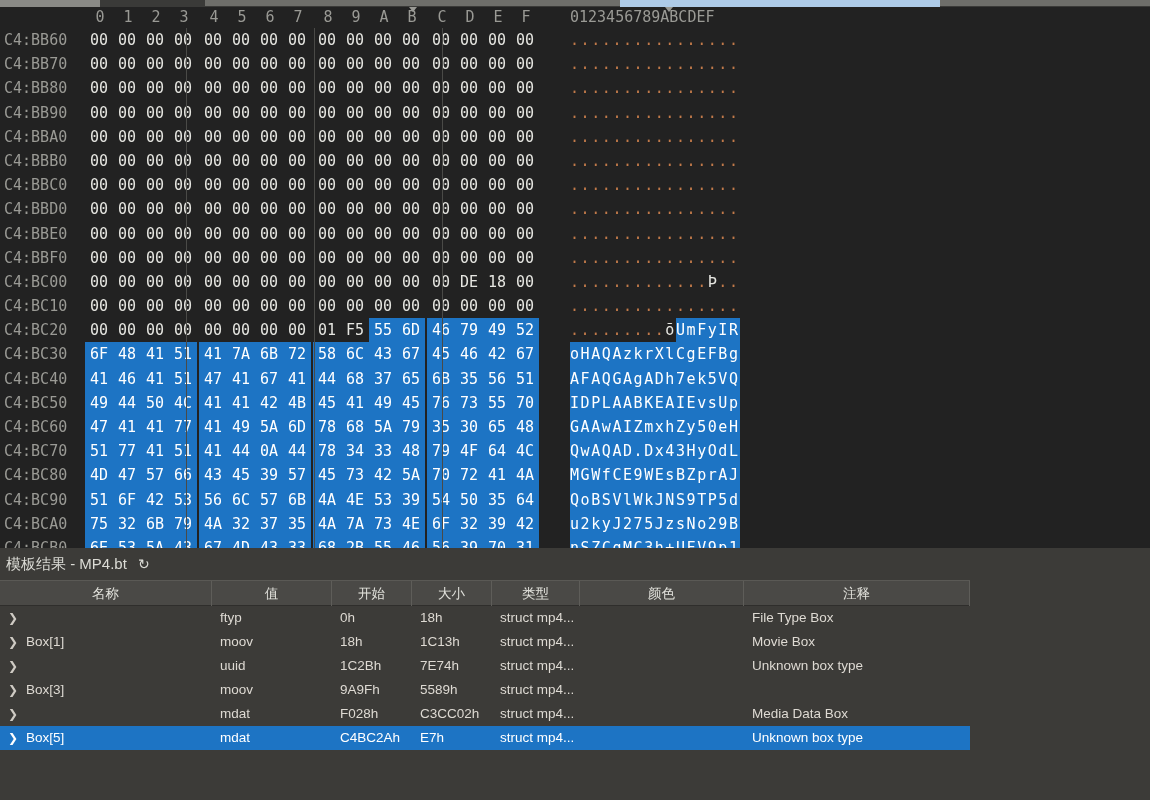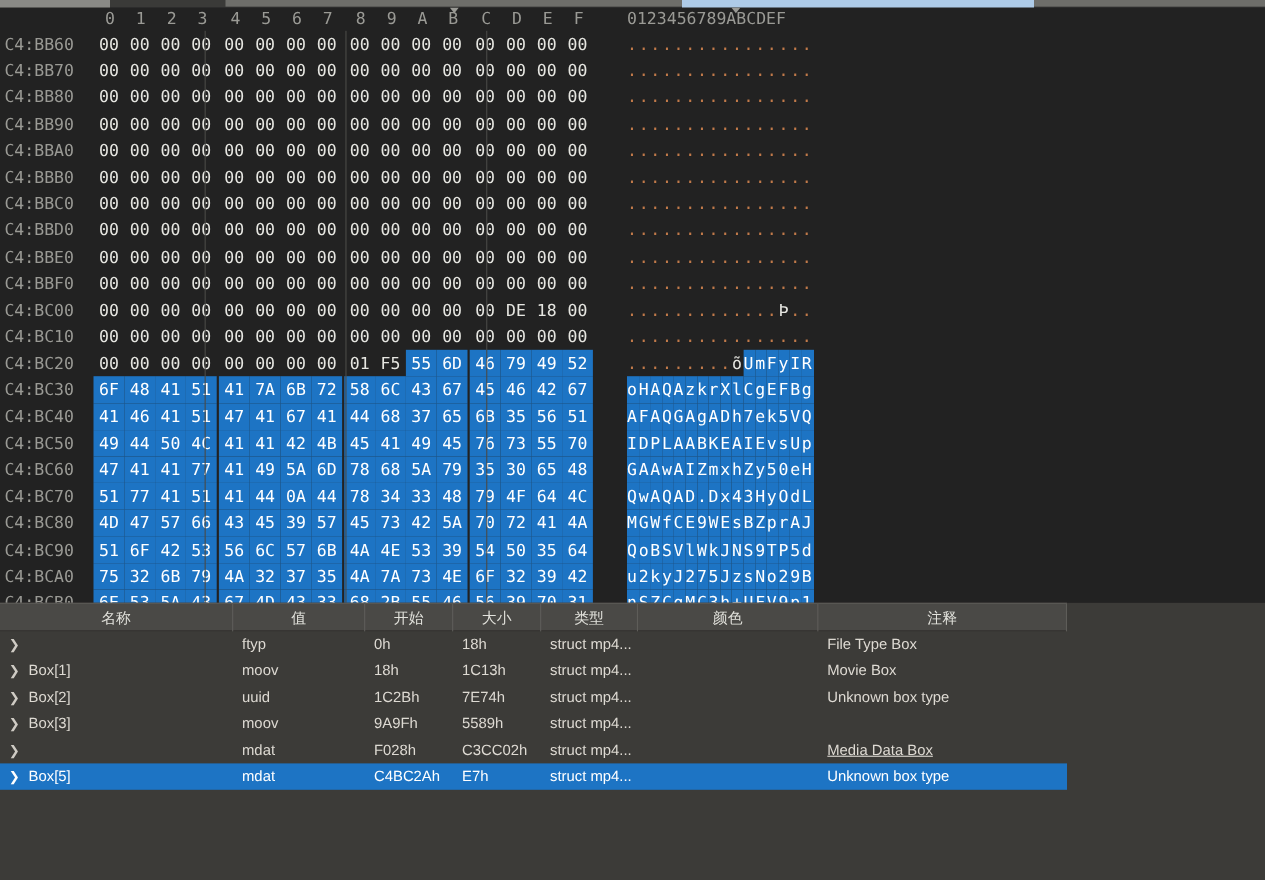--- a/index.html
+++ b/index.html
@@ -175,20 +175,24 @@
         </div>
       <div class="vsep" style="left:186px"></div>
       <div class="vsep" style="left:314px"></div>
       <div class="vsep" style="left:442px"></div>
       <div class="caret" style="left:409px"></div>
       <div class="caret" style="left:665px"></div>
     </div>
   </div>
 
   <div class="tmpl-pane">
+    <div class="tmpl-title">
+      <span>模板结果 - MP4.bt</span>
+      <span class="refresh">↻</span>
+    </div>
     <div class="tbl-head" id="tbl-head">
         <div class="th" style="left: 0px; width: 212px;">名称</div>
         <div class="th" style="left: 212px; width: 120px;">值</div>
         <div class="th" style="left: 332px; width: 80px;">开始</div>
         <div class="th" style="left: 412px; width: 80px;">大小</div>
         <div class="th" style="left: 492px; width: 88px;">类型</div>
         <div class="th" style="left: 744px; width: 226px;">注释</div>
         <div class="th" style="left: 580px; width: 164px;">颜色</div>
       </div>
     <div class="tbl-body" id="tbl-body">
@@ -206,21 +210,20 @@
           <span class="cell" style="left: 26px; width: 186px;">Box[1]</span>
           <span class="cell" style="left: 220px; width: 112px;">moov</span>
           <span class="cell" style="left: 340px; width: 72px;">18h</span>
           <span class="cell" style="left: 420px; width: 72px;">1C13h</span>
           <span class="cell" style="left: 500px; width: 80px;">struct mp4...</span>
           <span class="cell" style="left: 588px; width: 156px;"></span>
           <span class="cell" style="left: 752px; width: 218px;">Movie Box</span>
         </div>
         <div class="trow">
           <span class="chev">❯</span>
-          <span class="cell" style="left: 26px; width: 186px;">Box[2]</span>
           <span class="cell" style="left: 220px; width: 112px;">uuid</span>
           <span class="cell" style="left: 340px; width: 72px;">1C2Bh</span>
           <span class="cell" style="left: 420px; width: 72px;">7E74h</span>
           <span class="cell" style="left: 500px; width: 80px;">struct mp4...</span>
           <span class="cell" style="left: 588px; width: 156px;"></span>
           <span class="cell" style="left: 752px; width: 218px;">Unknown box type</span>
         </div>
         <div class="trow">
           <span class="chev">❯</span>
           <span class="cell" style="left: 26px; width: 186px;">Box[3]</span>
@@ -230,21 +233,21 @@
           <span class="cell" style="left: 500px; width: 80px;">struct mp4...</span>
           <span class="cell" style="left: 588px; width: 156px;"></span>
         </div>
         <div class="trow">
           <span class="chev">❯</span>
           <span class="cell" style="left: 220px; width: 112px;">mdat</span>
           <span class="cell" style="left: 340px; width: 72px;">F028h</span>
           <span class="cell" style="left: 420px; width: 72px;">C3CC02h</span>
           <span class="cell" style="left: 500px; width: 80px;">struct mp4...</span>
           <span class="cell" style="left: 588px; width: 156px;"></span>
-          <span class="cell" style="left: 752px; width: 218px; text-decoration: underline;">Media Data Box</span>
+          <span class="cell" style="left: 752px; width: 218px;">Media Data Box</span>
         </div>
         <div class="trow selected">
           <span class="chev">❯</span>
           <span class="cell" style="left: 26px; width: 186px;">Box[5]</span>
           <span class="cell" style="left: 220px; width: 112px;">mdat</span>
           <span class="cell" style="left: 340px; width: 72px;">C4BC2Ah</span>
           <span class="cell" style="left: 420px; width: 72px;">E7h</span>
           <span class="cell" style="left: 500px; width: 80px;">struct mp4...</span>
           <span class="cell" style="left: 588px; width: 156px;"></span>
           <span class="cell" style="left: 752px; width: 218px;">Unknown box type</span>

